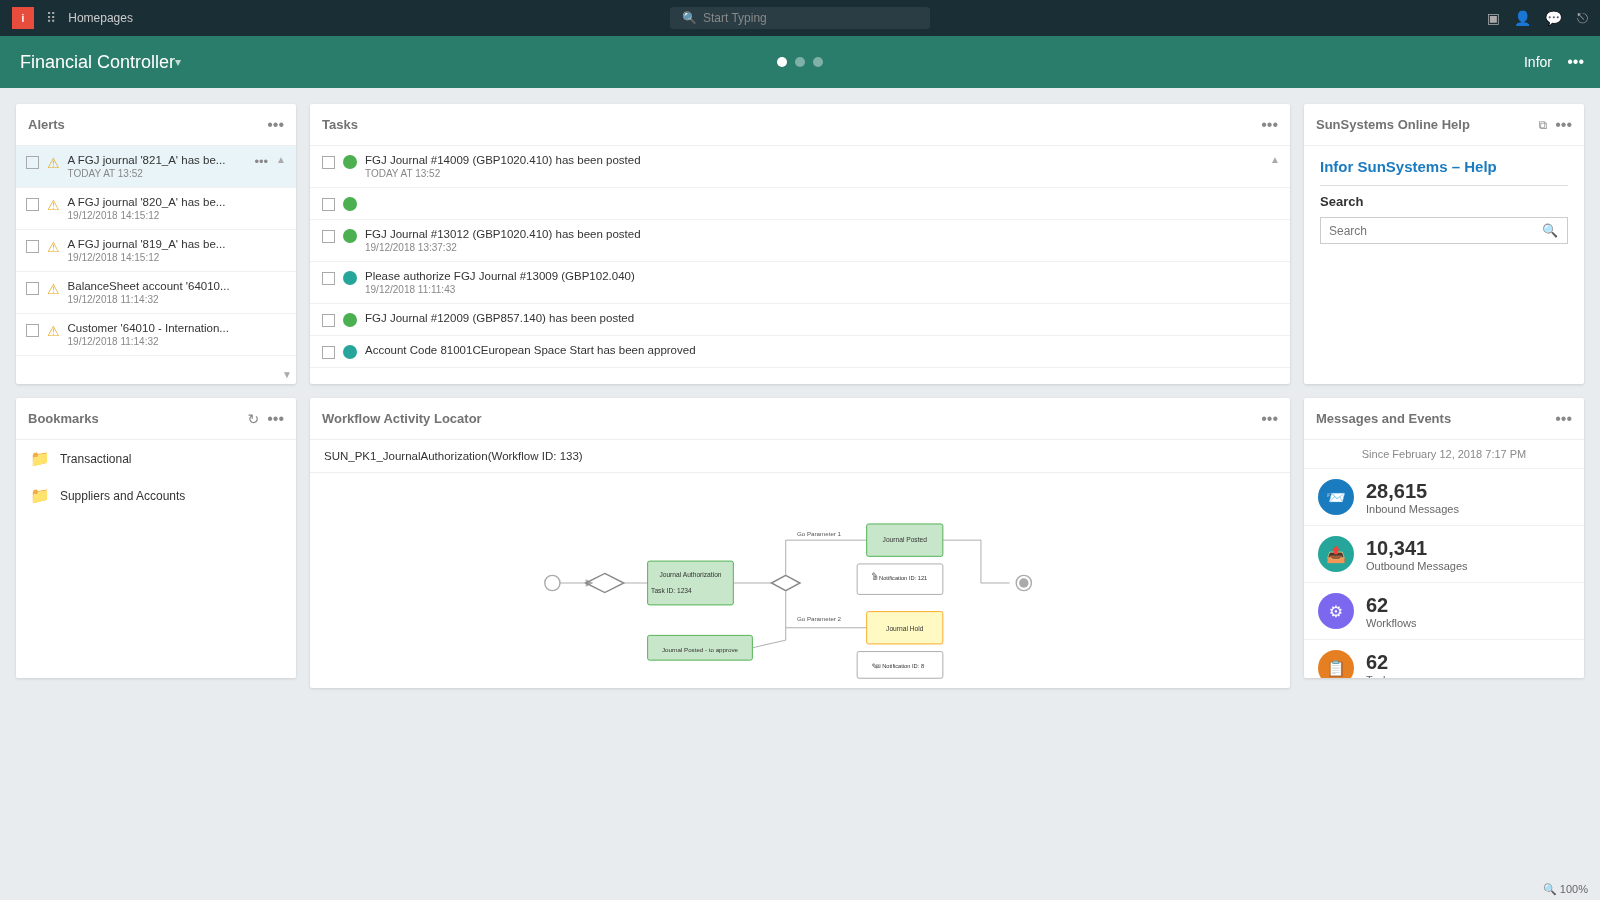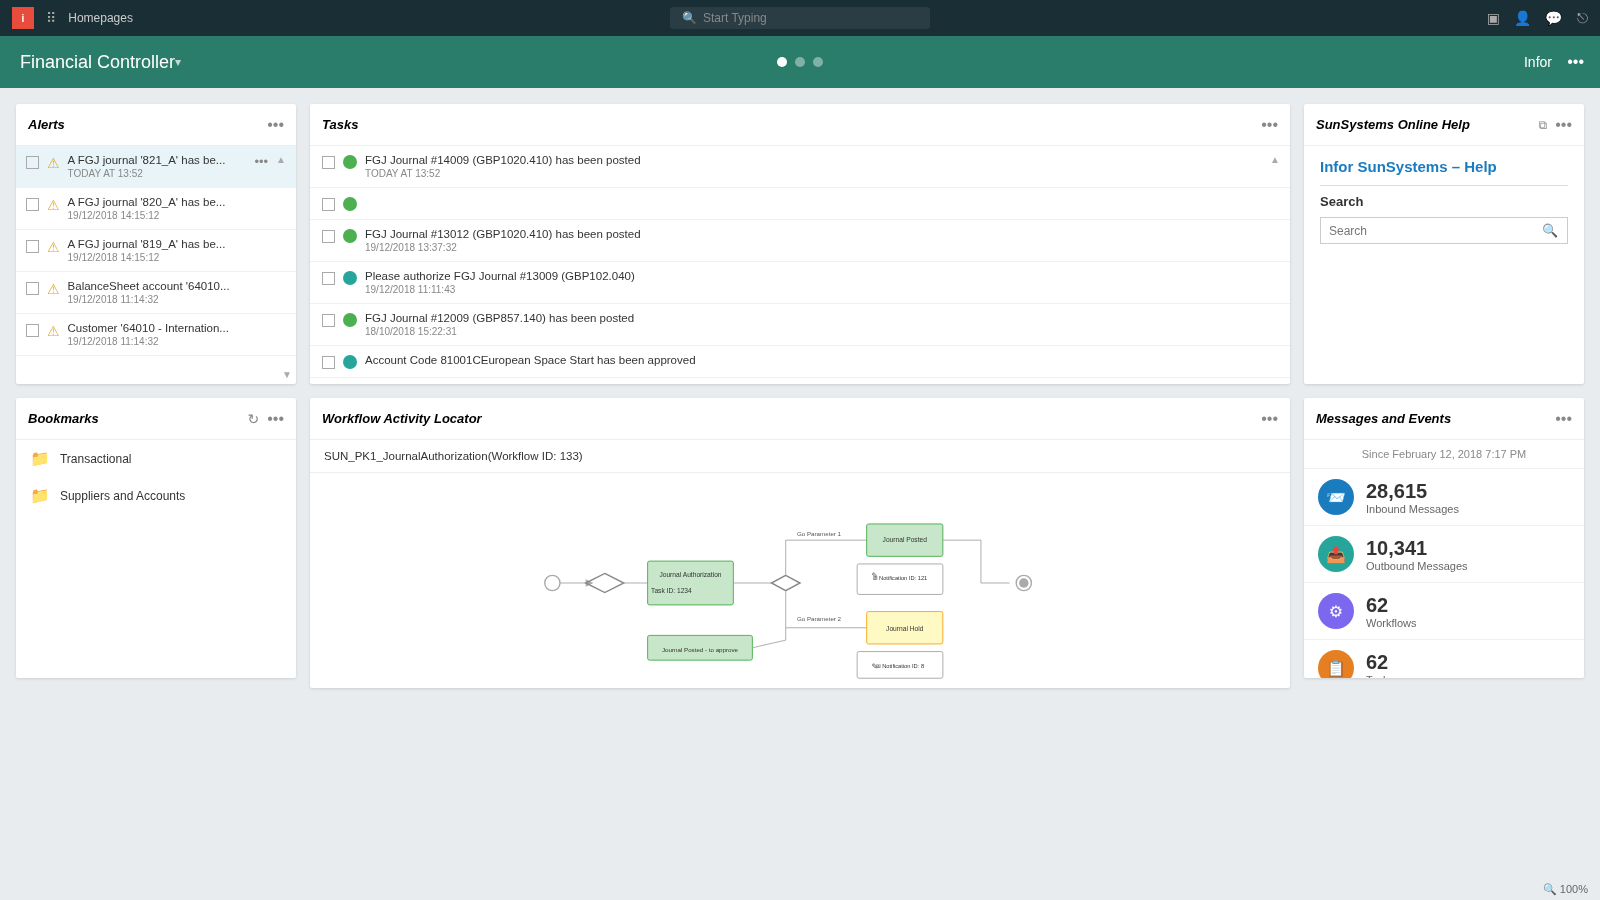--- a/index.html
+++ b/index.html
@@ -93,22 +93,21 @@
       padding: 10px 12px;
       display: flex;
       align-items: center;
       justify-content: space-between;
       border-bottom: 1px solid #eee;
       min-height: 42px;
     }
     .widget-title {
       font-size: 13px;
       font-weight: 600;
-      color: #000000;
-      font-style: italic;
+      color: #737373;
     }
     .widget-actions {
       display: flex;
       align-items: center;
       gap: 8px;
       color: #888;
       font-size: 16px;
       cursor: pointer;
     }
     .widget-body {
@@ -384,21 +383,20 @@
         <div class="task-text">
           <div class="task-title">Please authorize FGJ Journal #13009 (GBP102.040)</div>
           <div class="task-time">19/12/2018 11:11:43</div>
         </div>
       </div>
       <div class="task-item">
         <div class="checkbox"></div>
         <div class="status-dot status-green"></div>
         <div class="task-text">
           <div class="task-title">FGJ Journal #12009 (GBP857.140) has been posted</div>
-          <div class="task-time">18/10/2018 15:22:31</div>
         </div>
       </div>
       <div class="task-item">
         <div class="checkbox"></div>
         <div class="status-dot status-teal"></div>
         <div class="task-text">
           <div class="task-title">Account Code 81001CEuropean Space Start has been approved</div>
         </div>
       </div>
     </div>

